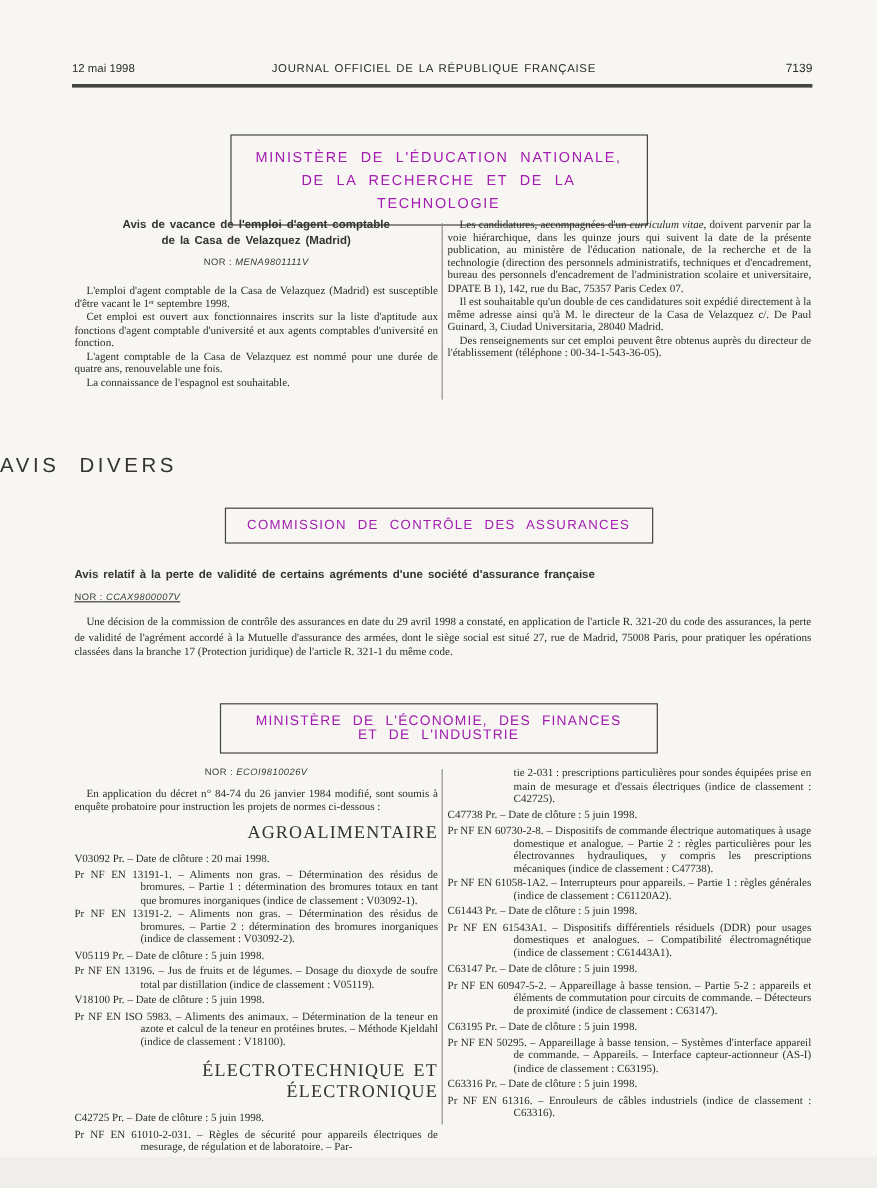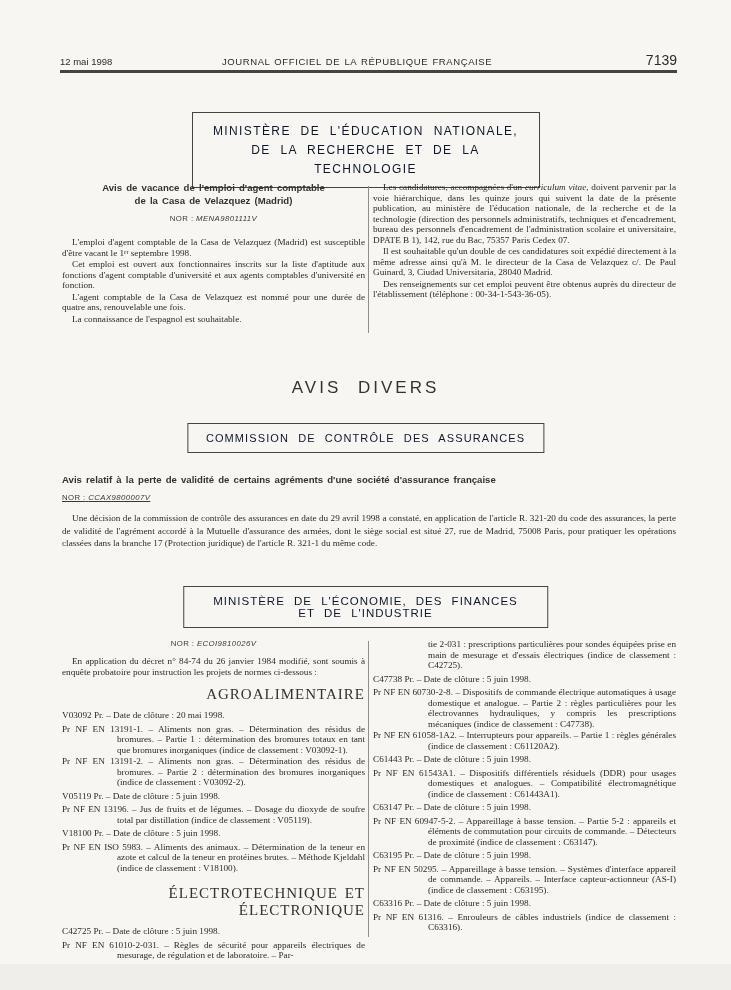--- a/index.html
+++ b/index.html
@@ -19,36 +19,36 @@
   }
   
   .jo-header {
     position: absolute;
     left: 60px; right: 54px; top: 52px;
     display: flex; align-items: baseline; justify-content: space-between;
     font-family: "Liberation Sans", sans-serif;
     font-size: 9.5px;
   }
   .jo-header .journal-title { letter-spacing: 0.6px; word-spacing: 1px; }
-  .jo-header .page-number { font-size: 14px; margin-left: 44px; }
+  .jo-header .page-number { font-size: 10px; margin-left: 44px; }
   .header-rule {
     position: absolute;
     left: 60px; right: 54px; top: 70px;
     height: 0;
     border-top: 3px solid #45443f;
   }
   
   .ministry-box {
     position: absolute;
     left: 50%; transform: translateX(-50%);
     border: 1.5px solid #45443f;
     background: transparent;
     font-family: "Liberation Sans", sans-serif;
     text-align: center;
-    color: #0f172a;
+    color: #a21caf;
   }
   .box-education {
     top: 112px;
     width: 318px;
     padding: 9px 14px 8px 14px;
     font-size: 12px;
     line-height: 19px;
     letter-spacing: 1.4px;
     word-spacing: 5px;
   }
@@ -95,21 +95,20 @@
     font-size: 7.8px;
     text-align: center;
     letter-spacing: 0.4px;
     margin: 0 0 14px 0;
     color: #3a3934;
   }
   .nor-line .nor-value { font-style: italic; }
   .avis-divers-title {
     position: absolute;
     left: 0; right: 0; top: 378px;
-    text-align: center;
     font-family: "Liberation Sans", sans-serif;
     font-size: 17px;
     font-weight: 500;
     letter-spacing: 3px;
     word-spacing: 9px;
     color: #34332e;
   }
   .centered-block {
     position: absolute;
     left: 62px; right: 43px;

